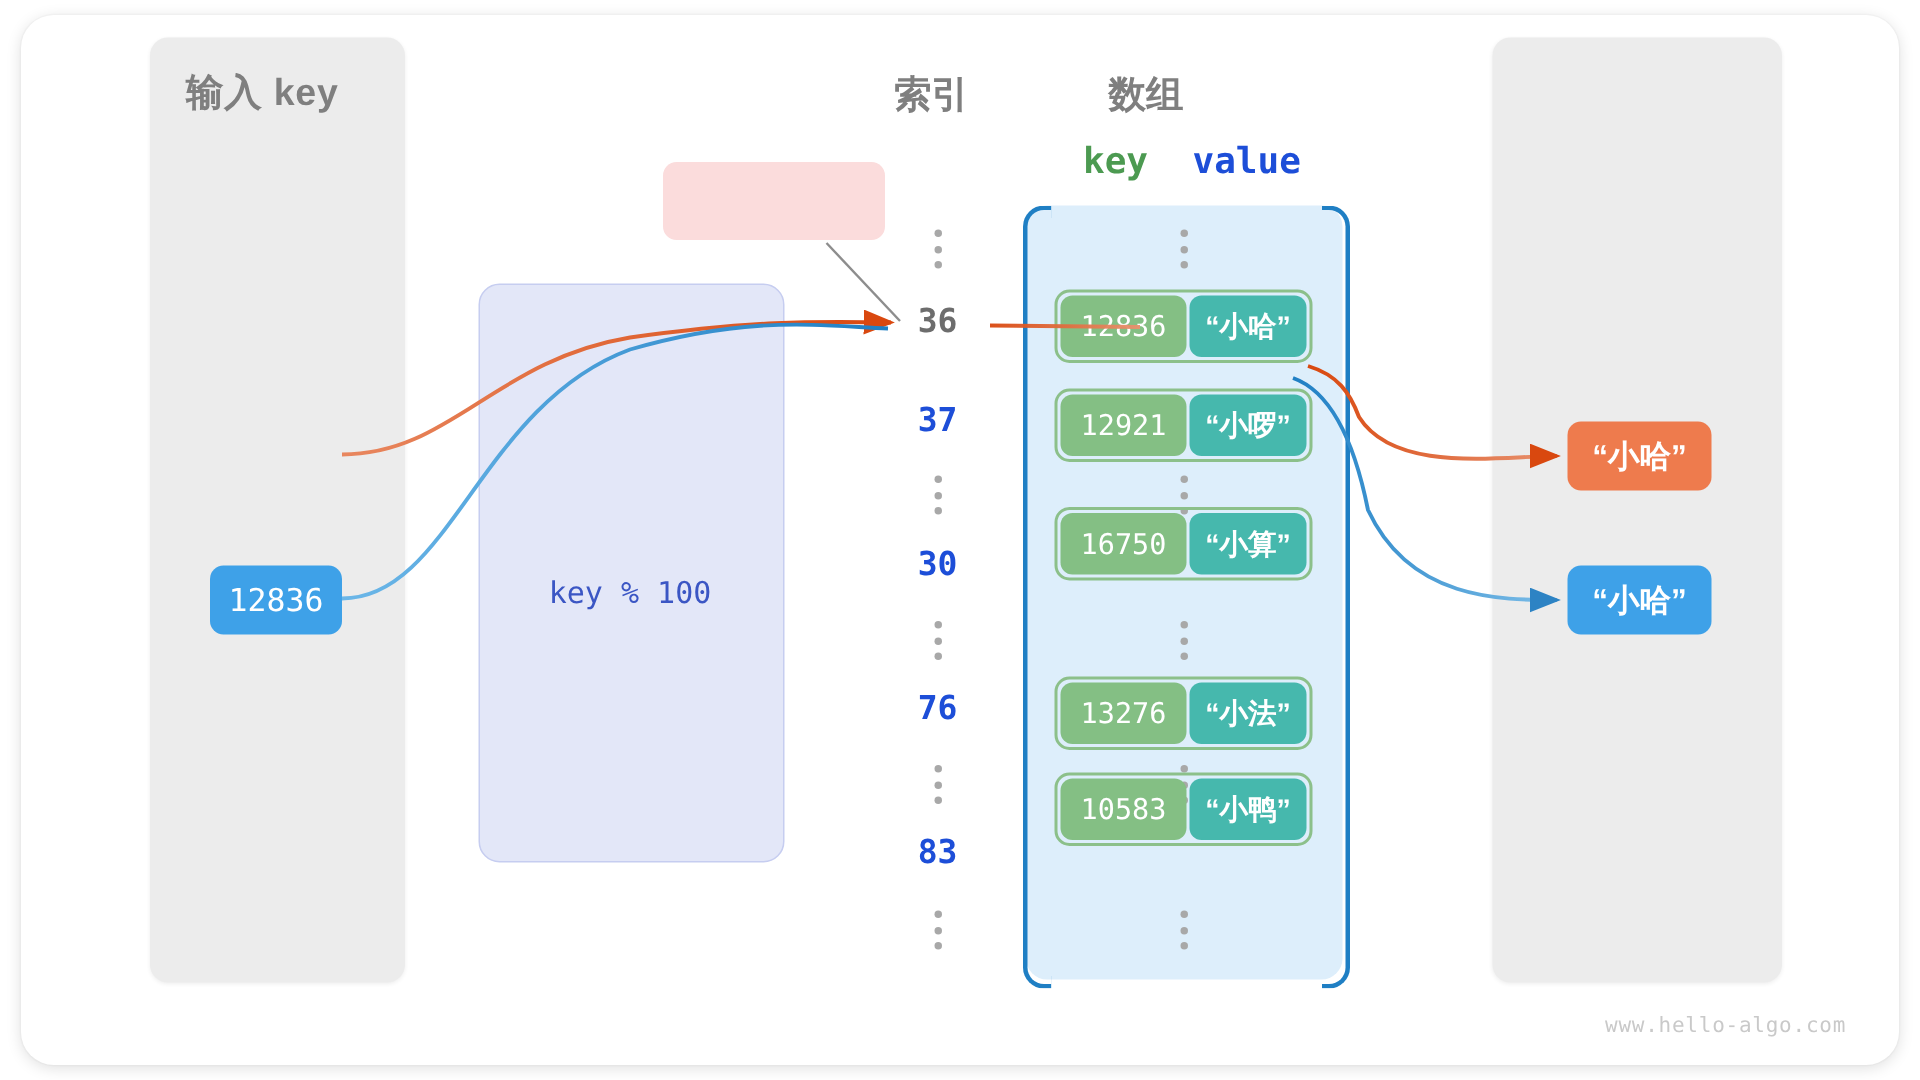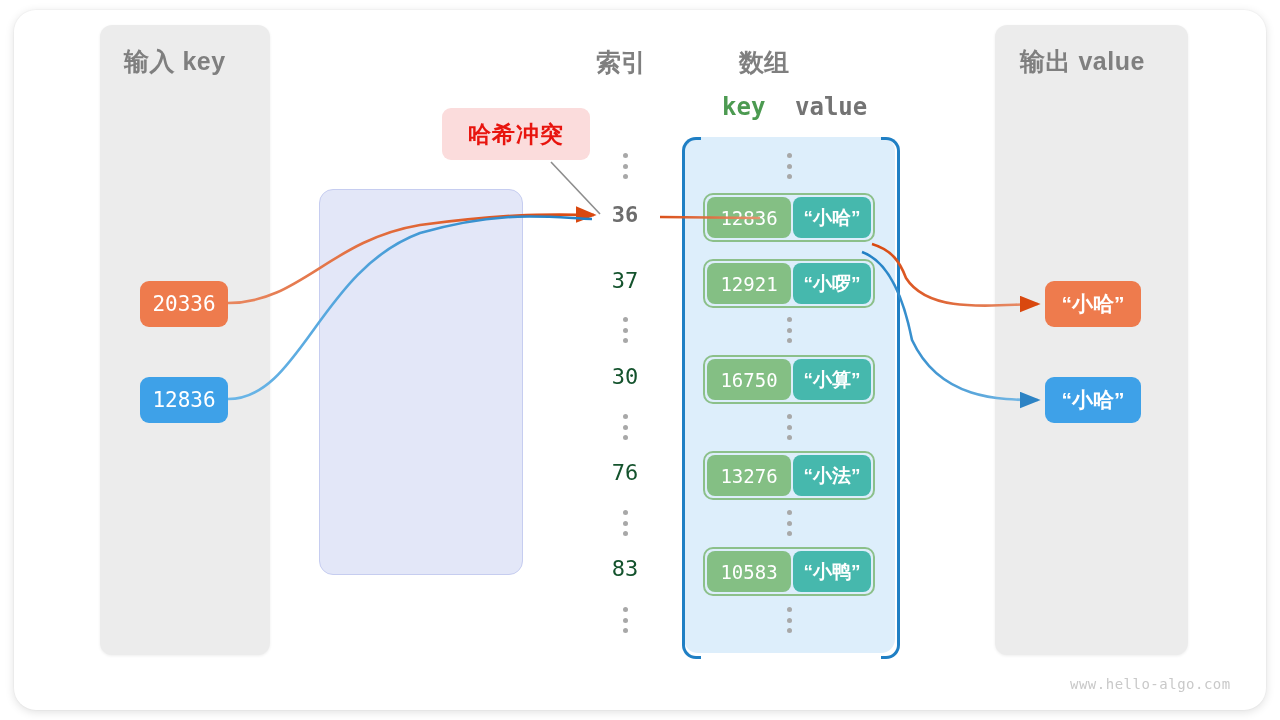--- a/index.html
+++ b/index.html
@@ -35,21 +35,21 @@
   }
   #head-index{left:596px;top:46px;}
   #head-array{left:739px;top:46px;}
 
   
   .kv-head{
     position:absolute;top:93px;font-family:"DejaVu Sans Mono","Liberation Mono",monospace;
     font-size:24px;font-weight:bold;
   }
   #kv-key{left:722px;color:#4c9a51;}
-  #kv-value{left:795px;color:#737373;}
+  #kv-value{left:795px;color:#1d4ed8;}
 
   
   #hash-box{
     position:absolute;left:319px;top:189px;width:202px;height:384px;
     background:#e3e7f8;border:1px solid #c6cdf0;border-radius:14px;
   }
   #hash-title{
     position:absolute;left:319px;top:345px;width:202px;text-align:center;
     color:#3b56c4;font-size:24px;font-weight:bold;
   }
@@ -95,21 +95,21 @@
   }
   .bracket{position:absolute;width:16px;height:516px;top:137px;}
   #bracket-l{left:682px;border-left:3px solid #1f7fc4;border-top:3px solid #1f7fc4;
              border-bottom:3px solid #1f7fc4;border-top-left-radius:14px;border-bottom-left-radius:14px;}
   #bracket-r{left:881px;border-right:3px solid #1f7fc4;border-top:3px solid #1f7fc4;
              border-bottom:3px solid #1f7fc4;border-top-right-radius:14px;border-bottom-right-radius:14px;}
 
   
   .idx{
     position:absolute;left:590px;width:70px;text-align:center;
-    color:#14532d;font-size:22px;font-family:"DejaVu Sans Mono","Liberation Mono",monospace;
+    color:#1d4ed8;font-size:22px;font-family:"DejaVu Sans Mono","Liberation Mono",monospace;font-weight:bold;
   }
   .idx.bold{color:#6d6d6d;font-weight:bold;}
 
   
   .vdots{
     position:absolute;width:8px;display:flex;flex-direction:column;
     align-items:center;justify-content:space-between;height:26px;
   }
   .vdots i{display:block;width:5px;height:5px;border-radius:50%;background:#a8a8a8;}
 
@@ -142,37 +142,35 @@
 <body>
 
 <div id="stage">
 
   <div class="outer-card"></div>
 
   <div class="panel" id="panel-input"></div>
   <div class="panel-title" id="title-input">输入 key</div>
 
   <div class="panel" id="panel-output"></div>
-  <div class="panel-title" id="title-output">输出 value</div>
 
   <div class="col-head" id="head-index">索引</div>
   <div class="col-head" id="head-array">数组</div>
   <div class="kv-head" id="kv-key">key</div>
   <div class="kv-head" id="kv-value">value</div>
 
   <div id="hash-box"></div>
+  <div id="hash-formula">key % 100</div>
 
   <div id="collision-box"></div>
-  <div id="collision-label">哈希冲突</div>
 
   <div id="array-box"></div>
   <div class="bracket" id="bracket-l"></div>
   <div class="bracket" id="bracket-r"></div>
 
-  <div class="key-pill" id="key-pill-0">20336</div>
   <div class="key-pill" id="key-pill-1">12836</div>
 
   <div class="val-pill" id="val-pill-0">“小哈”</div>
   <div class="val-pill" id="val-pill-1">“小哈”</div>
 
   <div id="index-column">
       <div class="vdots" style="left: 621px; top: 153px;">
         <i></i>
         <i></i>
         <i></i>
@@ -216,39 +214,39 @@
       </div>
       <div class="entry" style="top: 259px;">
         <div class="cell-key">12921</div>
         <div class="cell-val">“小啰”</div>
       </div>
       <div class="vdots" style="left: 785px; top: 317px;">
         <i></i>
         <i></i>
         <i></i>
       </div>
-      <div class="entry" style="top: 355px;">
+      <div class="entry" style="top: 338px;">
         <div class="cell-key">16750</div>
         <div class="cell-val">“小算”</div>
       </div>
       <div class="vdots" style="left: 785px; top: 414px;">
         <i></i>
         <i></i>
         <i></i>
       </div>
       <div class="entry" style="top: 451px;">
         <div class="cell-key">13276</div>
         <div class="cell-val">“小法”</div>
       </div>
       <div class="vdots" style="left: 785px; top: 510px;">
         <i></i>
         <i></i>
         <i></i>
       </div>
-      <div class="entry" style="top: 547px;">
+      <div class="entry" style="top: 515px;">
         <div class="cell-key">10583</div>
         <div class="cell-val">“小鸭”</div>
       </div>
       <div class="vdots" style="left: 785px; top: 607px;">
         <i></i>
         <i></i>
         <i></i>
       </div>
     </div>
 

